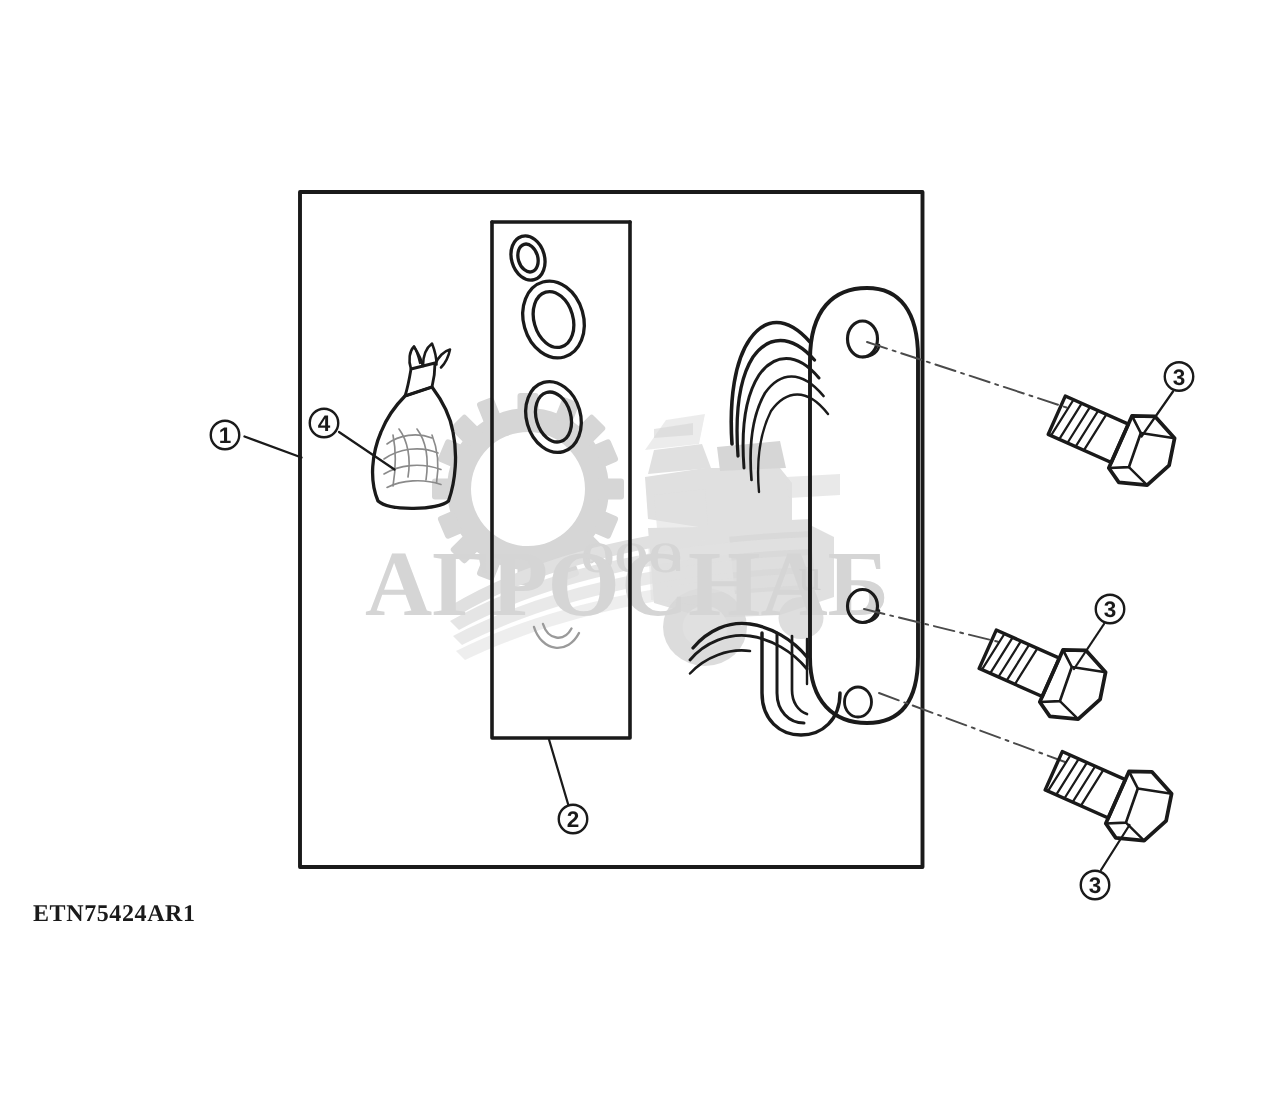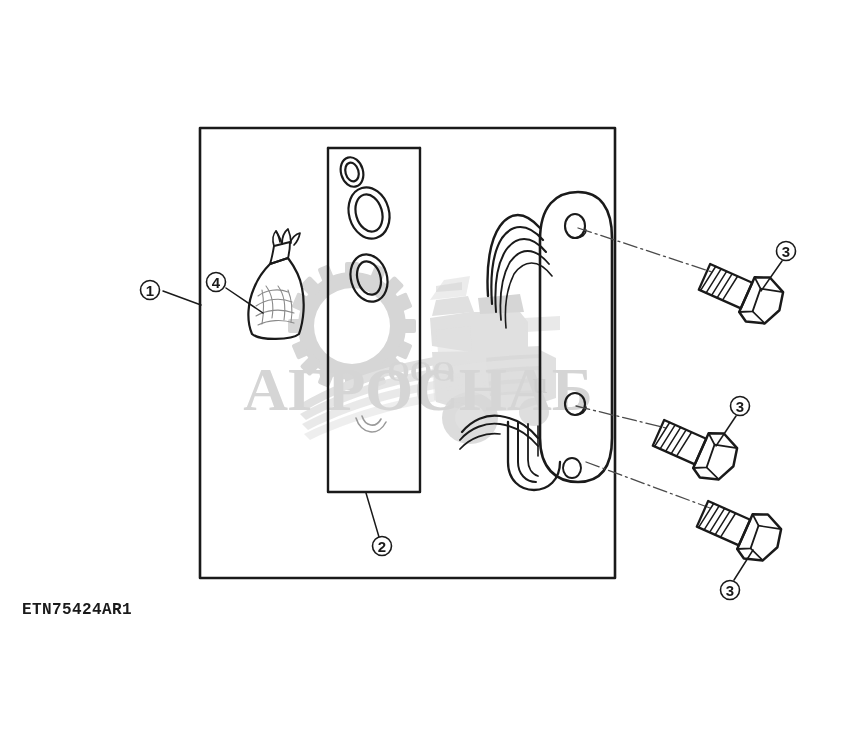--- a/index.html
+++ b/index.html
@@ -25,21 +25,21 @@
     height: 731px;
   }
   .part-number {
     position: absolute;
     left: 22px;
     top: 601px;
     font-size: 16px;
     font-weight: bold;
     letter-spacing: 0.4px;
     color: #1a1a1a;
-    font-family: Liberation Mono, monospace;
+    font-family: Liberation Serif, serif;
     white-space: nowrap;
   }
   .callout-label {
     font-family: "Liberation Sans", sans-serif;
     font-size: 15px;
     font-weight: bold;
     fill: #1a1a1a;
   }
   .wm-text {
     font-family: "Liberation Serif", serif;

